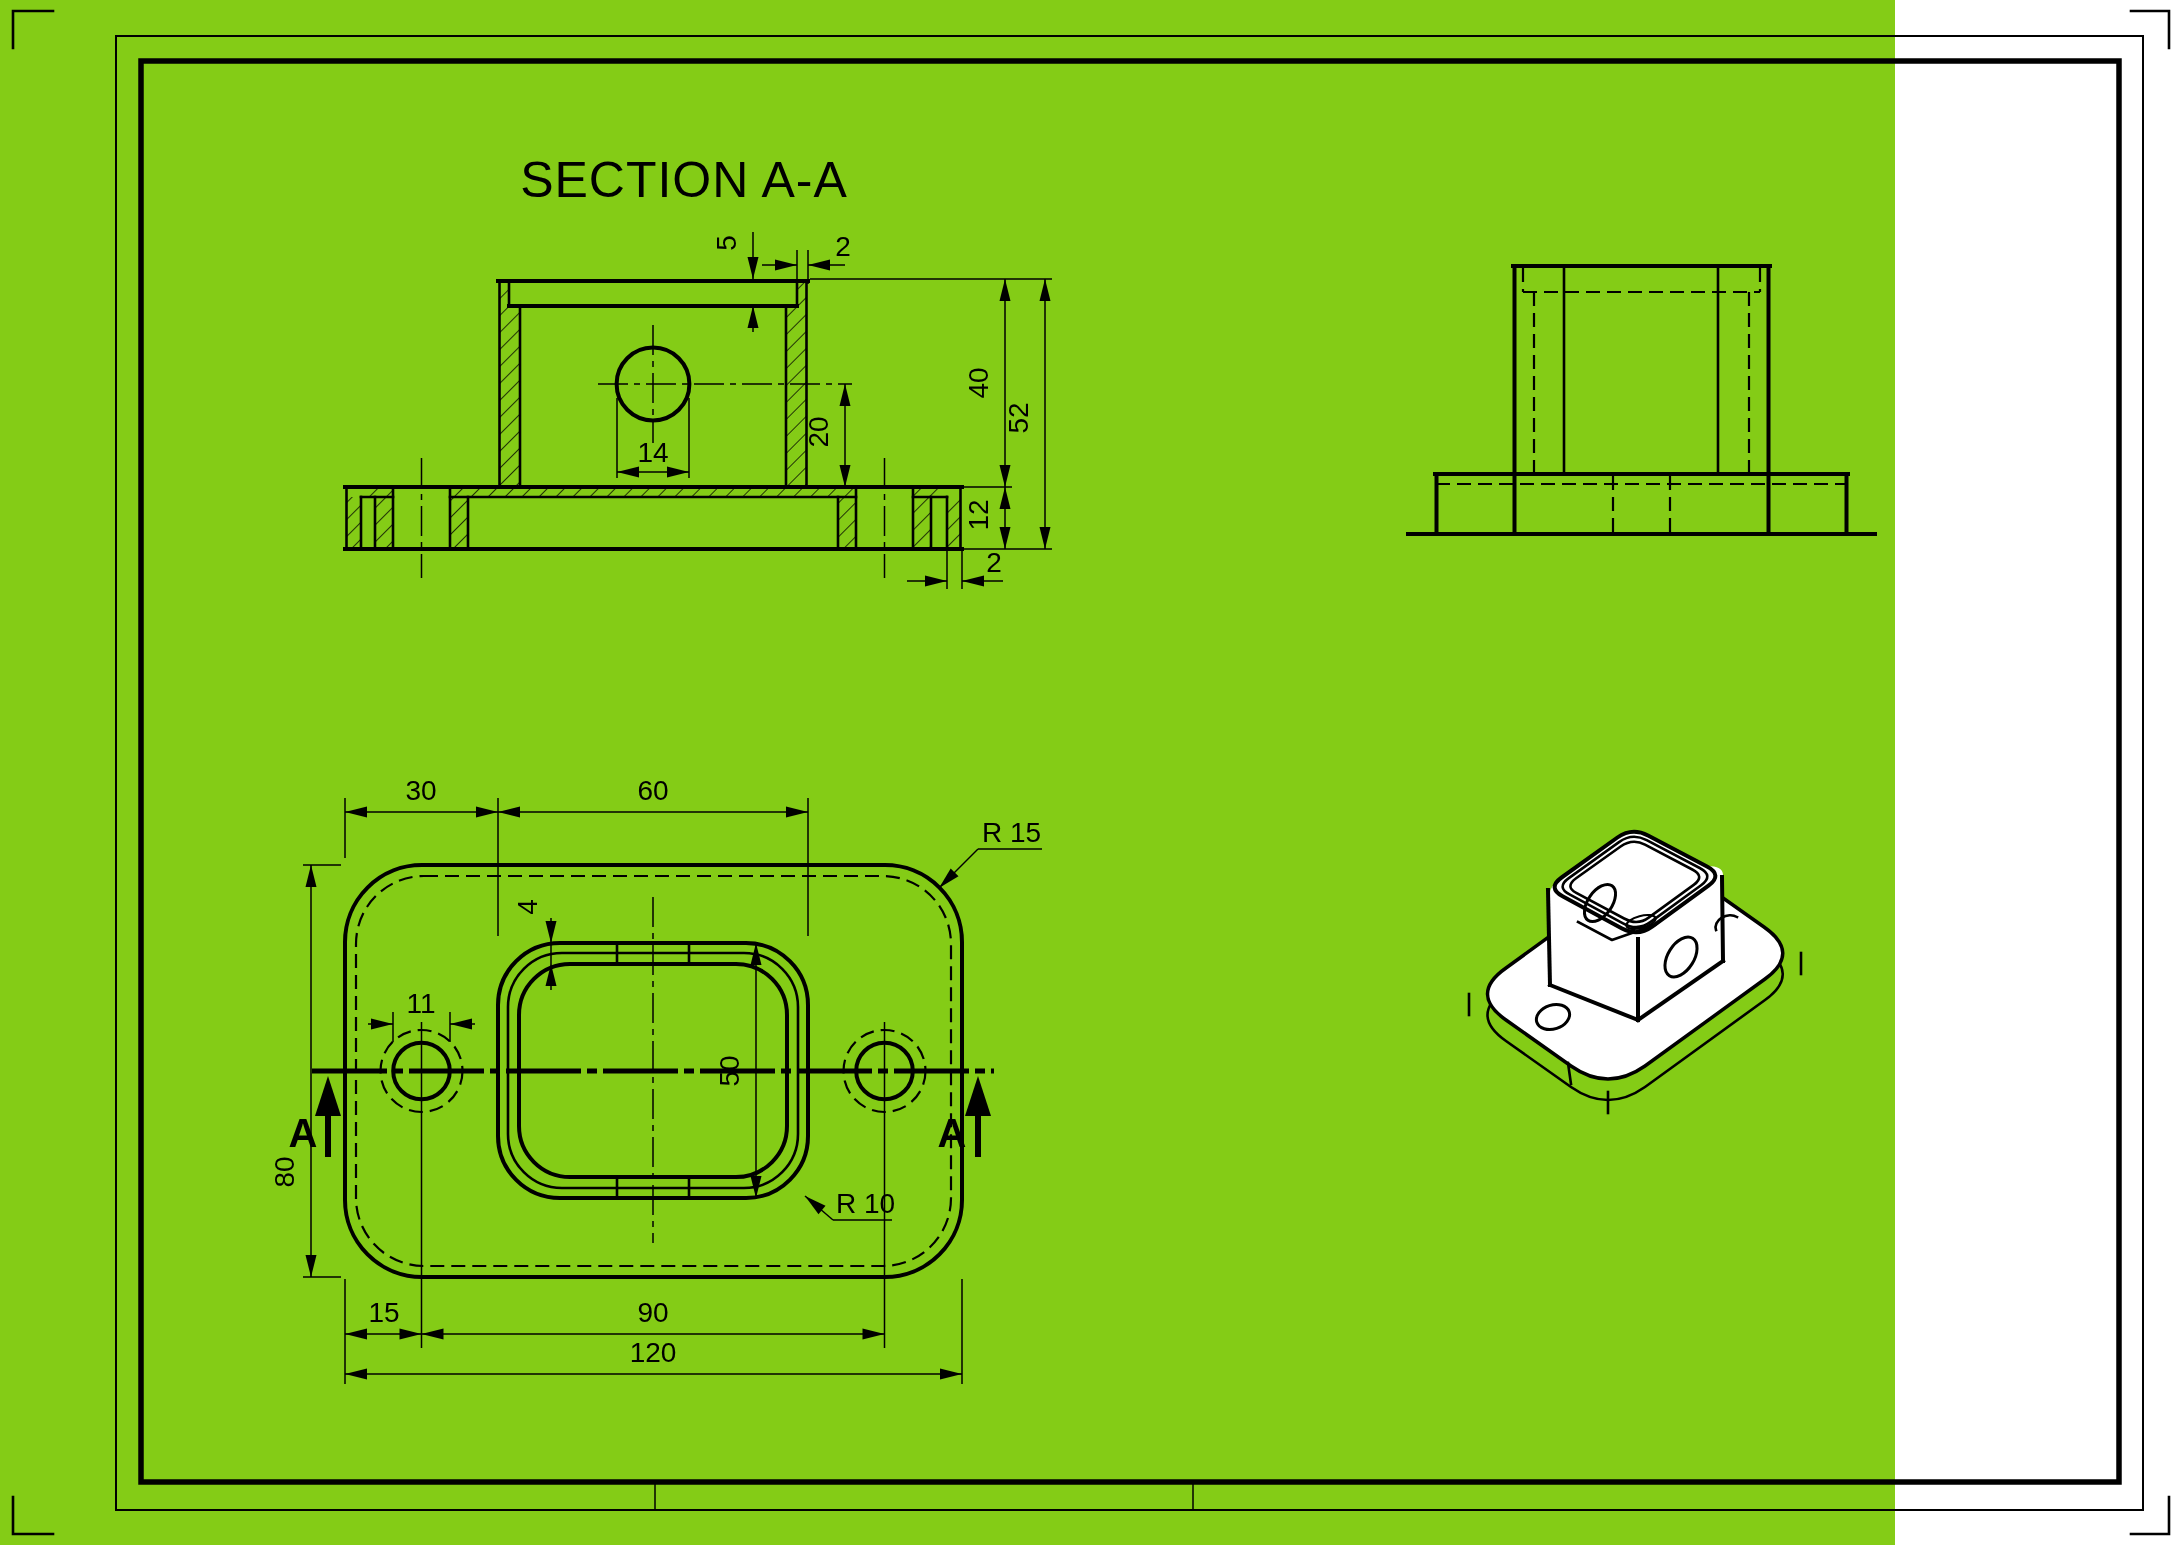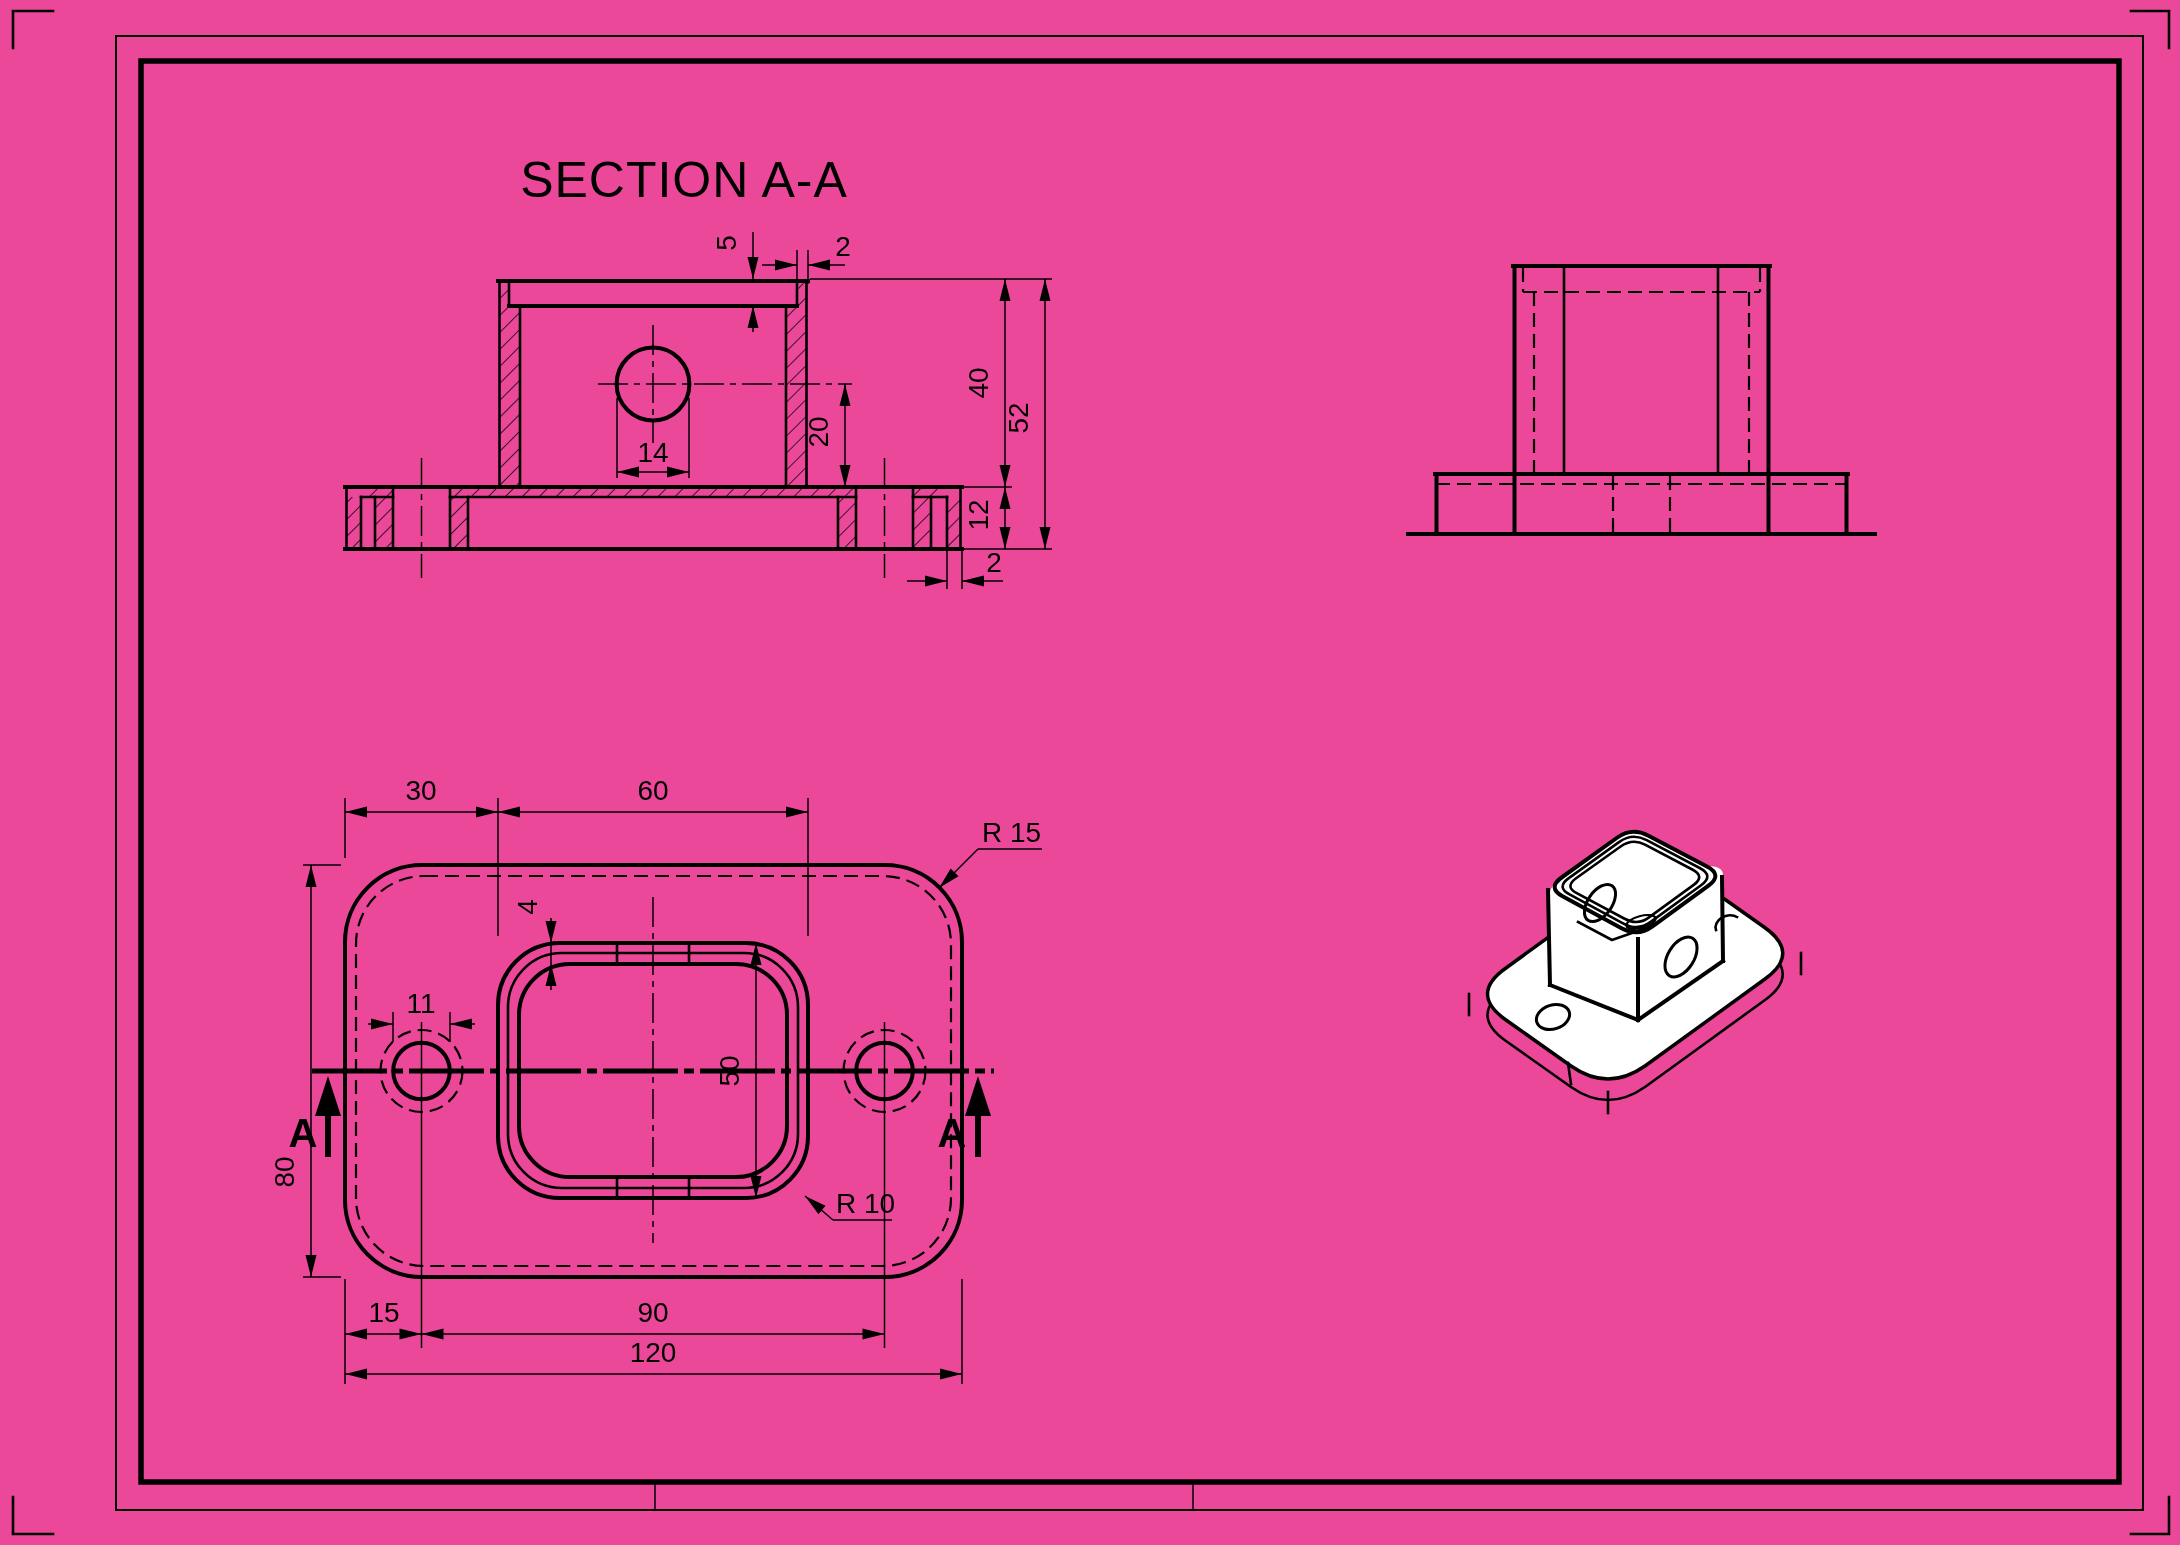--- a/index.html
+++ b/index.html
@@ -1,16 +1,16 @@
 <!DOCTYPE html>
 <html><head>
 <meta charset="utf-8">
 <style>
   html,body{margin:0;padding:0;background:#fff;}
-  .sheet{width:2180px;height:1545px;position:relative;background:#ec4899;}
+  .sheet{width:1895px;height:1545px;position:relative;background:#84cc16;}
   svg{display:block;}
   text{font-family:"Liberation Sans", sans-serif;fill:#000;}
   .dim{font-size:28px;}
   .ttl{font-size:50px;letter-spacing:1px;}
   .cutlbl{font-size:40px;font-weight:bold;}
   .thick{stroke:#000;stroke-width:4;fill:none;stroke-linecap:square;}
   .med{stroke:#000;stroke-width:2.6;fill:none;stroke-linecap:square;}
   .thin{stroke:#000;stroke-width:1.5;fill:none;}
   .hid{stroke:#000;stroke-width:2.2;fill:none;stroke-dasharray:14 7;}
   .chain{stroke:#000;stroke-width:1.5;fill:none;stroke-dasharray:30 6 6 6;}

